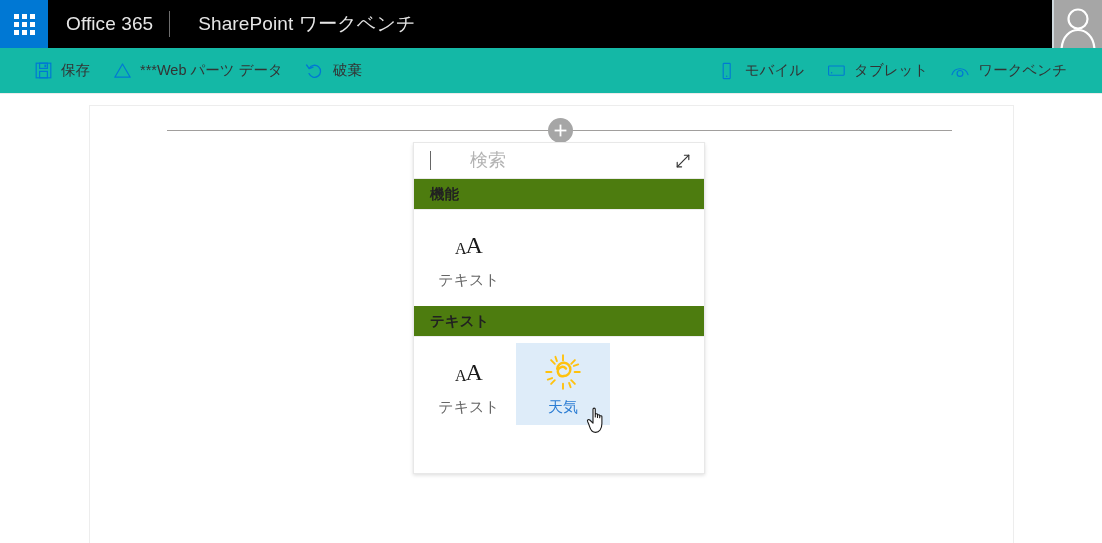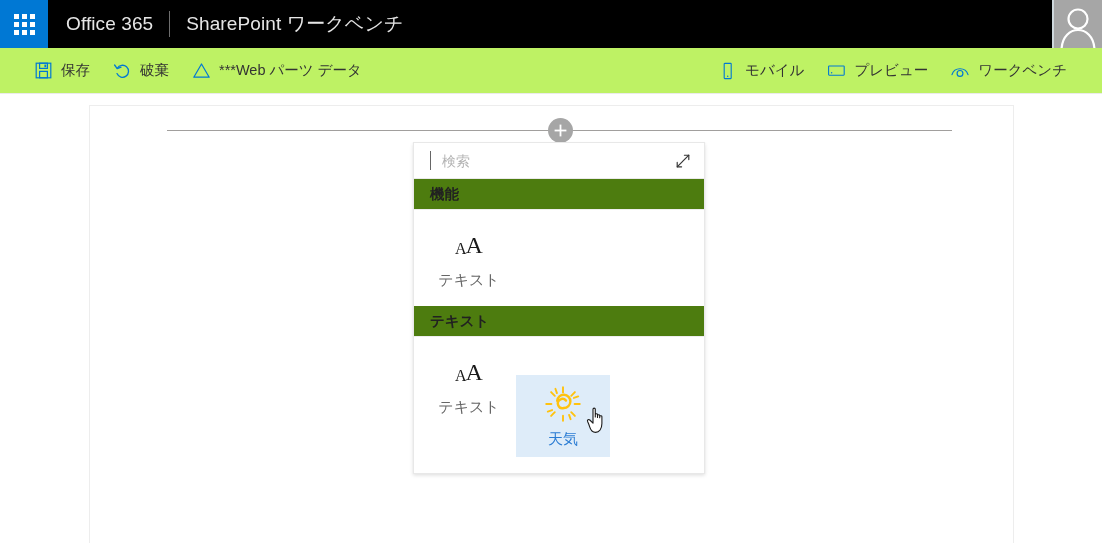--- a/index.html
+++ b/index.html
@@ -64,20 +64,21 @@
     margin: 0 16px;
     align-self: center;
   }
   .suite-title {
     display: flex;
     align-items: center;
     color: #e6e6e6;
     font-size: 19px;
     font-weight: 400;
     letter-spacing: .1px;
+    margin-left: 12px;
   }
   .suite-spacer { flex: 1 1 auto; }
   .suite-account {
     width: 48px;
     height: 48px;
     background: #a6a6a6;
     flex: 0 0 auto;
     display: flex;
     align-items: flex-end;
     justify-content: center;
@@ -85,21 +86,21 @@
     overflow: hidden;
     border-left: 2px solid #cfd8dc;
   }
 
   
   .command-bar {
     position: absolute;
     left: 0; top: 48px;
     width: 1102px;
     height: 45px;
-    background: #bef264;
+    background: #14b8a6;
     border-bottom: 1px solid #ebebeb;
     display: flex;
     align-items: center;
   }
   .cmd-left {
     display: flex;
     align-items: center;
     padding-left: 22px;
   }
   .cmd-right {
@@ -190,26 +191,27 @@
     top: 8px;
     width: 1px;
     height: 19px;
     background: #666666;
   }
   .search-input {
     border: none;
     outline: none;
     background: transparent;
     font-family: "Liberation Sans", "DejaVu Sans", sans-serif;
-    font-size: 14px;
+    font-size: 18px;
     color: #333333;
     padding: 0 40px 0 28px;
     height: 34px;
     width: 100%;
     box-sizing: border-box;
+    margin-left: 28px;
   }
   .search-input::placeholder { color: #b3b3b3; opacity: 1; }
   .expand-icon {
     position: absolute;
     right: 10px;
     top: 7px;
     width: 22px;
     height: 22px;
     display: flex;
     align-items: center;
@@ -241,21 +243,20 @@
     height: 82px;
     display: flex;
     flex-direction: column;
     align-items: center;
     justify-content: center;
     cursor: pointer;
     box-sizing: border-box;
   }
   .tile.selected {
     background: #deecf9;
-    margin-top: 32px;
   }
   .tile-icon {
     height: 36px;
     display: flex;
     align-items: center;
     justify-content: center;
     margin-bottom: 9px;
   }
   .tile-label {
     font-size: 15px;
@@ -329,37 +330,37 @@
           <rect x="4.6" y="1.2" width="7.8" height="5.2" fill="none" stroke="#0078d4" stroke-width="1.2"></rect>
           <rect x="4.6" y="9.4" width="7.8" height="6.4" fill="none" stroke="#0078d4" stroke-width="1.2"></rect>
           <rect x="9.4" y="2.6" width="1.8" height="2.6" fill="#0078d4"></rect>
         </svg>
       </span>
       <span class="cmd-label">保存</span>
     </div>
 
     <div class="cmd-item">
       <span class="cmd-icon">
+        <svg width="19" height="17" viewBox="0 0 19 17">
+          <path d="M9.5 2.0 L17.2 15.2 L1.8 15.2 Z" fill="none" stroke="#0078d4" stroke-width="1.2" stroke-linejoin="round"></path>
+        </svg>
+      </span>
+      <span class="cmd-label">***Web パーツ データ</span>
+    </div>
+
+    <div class="cmd-item">
+      <span class="cmd-icon">
         <svg width="19" height="19" viewBox="0 0 19 19">
           <path d="M4.3 7.3 A6 6 0 1 1 4.0 12.6" fill="none" stroke="#0078d4" stroke-width="1.3" stroke-linecap="round"></path>
           <path d="M1.6 4.0 L4.2 7.6 L8.0 6.2" fill="none" stroke="#0078d4" stroke-width="1.3" stroke-linecap="round" stroke-linejoin="round"></path>
         </svg>
       </span>
       <span class="cmd-label">破棄</span>
     </div>
 
-    <div class="cmd-item">
-      <span class="cmd-icon">
-        <svg width="19" height="17" viewBox="0 0 19 17">
-          <path d="M9.5 2.0 L17.2 15.2 L1.8 15.2 Z" fill="none" stroke="#0078d4" stroke-width="1.2" stroke-linejoin="round"></path>
-        </svg>
-      </span>
-      <span class="cmd-label">***Web パーツ データ</span>
-    </div>
-
   </div>
 
   <div class="cmd-right">
 
     <div class="cmd-item">
       <span class="cmd-icon">
         <svg width="17" height="18" viewBox="0 0 17 18">
           <rect x="5.2" y="1.4" width="7.0" height="15.2" rx="0.6" fill="none" stroke="#0078d4" stroke-width="1.1"></rect>
           <circle cx="8.7" cy="14.3" r="0.75" fill="#0078d4"></circle>
         </svg>
@@ -367,21 +368,21 @@
       <span class="cmd-label">モバイル</span>
     </div>
 
     <div class="cmd-item">
       <span class="cmd-icon">
         <svg width="19" height="15" viewBox="0 0 19 15">
           <rect x="1.6" y="3.0" width="15.6" height="9.2" rx="0.6" fill="none" stroke="#0078d4" stroke-width="1.1"></rect>
           <circle cx="4.6" cy="9.8" r="0.75" fill="#0078d4"></circle>
         </svg>
       </span>
-      <span class="cmd-label">プレビュー</span>
+      <span class="cmd-label">タブレット</span>
     </div>
 
     <div class="cmd-item">
       <span class="cmd-icon">
         <svg width="20" height="16" viewBox="0 0 20 16">
           <path d="M2.0 11.6 A8.4 8.4 0 0 1 18.0 11.6" fill="none" stroke="#0078d4" stroke-width="1.2" stroke-linecap="round"></path>
           <circle cx="10" cy="10.4" r="2.9" fill="none" stroke="#0078d4" stroke-width="1.2"></circle>
         </svg>
       </span>
       <span class="cmd-label">ワークベンチ</span>

